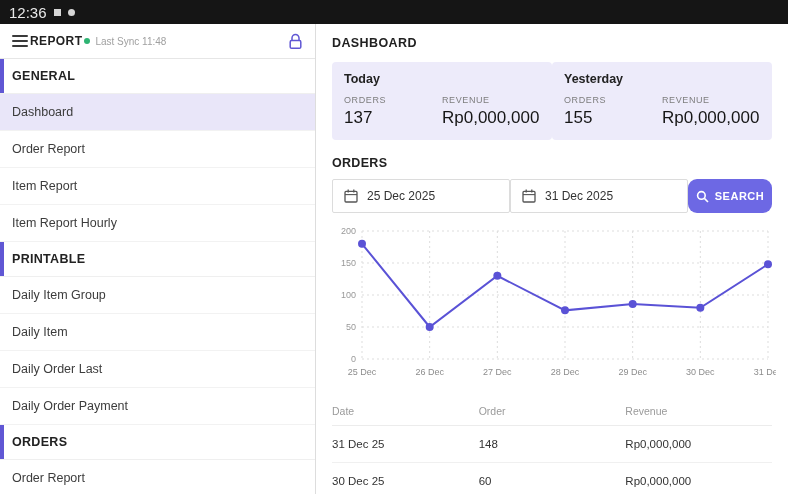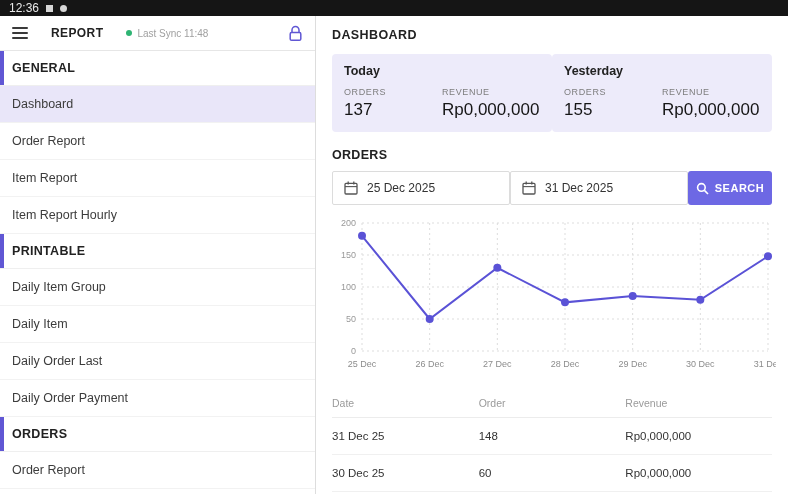--- a/index.html
+++ b/index.html
@@ -6,30 +6,30 @@
   html, body { width: 788px; height: 494px; overflow: hidden; }
   body {
     font-family: "Liberation Sans", sans-serif;
     background: #fff;
     color: #333;
   }
   
   .status-bar {
     height: 16px; background: #151515; color: #e8e8e8;
     display: flex; align-items: center; gap: 7px;
-    padding: 4px 9px; font-size: 12px;
+    padding: 12px 9px; font-size: 15px;
   }
   .st-sq { width: 7px; height: 7px; background: #d6d6d6; display: inline-block; }
   .st-ci { width: 7px; height: 7px; background: #d6d6d6; border-radius: 50%; display: inline-block; }
   
   .app { display: flex; height: 478px; }
   
   .sidebar { width: 316px; border-right: 1px solid #ddd; background: #fff; display: flex; flex-direction: column; }
   .sidebar-header {
-    height: 35px; flex: 0 0 35px; display: flex; align-items: center; gap: 23px;
+    height: 35px; flex: 0 0 35px; display: flex; align-items: center; gap: 2px;
     padding: 0 12px; border-bottom: 1px solid #e6e6e6;
   }
   .hamburger { display: inline-flex; flex-direction: column; gap: 3px; cursor: pointer; }
   .hamburger i { width: 16px; height: 2px; background: #3a3a3a; border-radius: 1px; }
   .report-title { font-size: 12px; font-weight: bold; letter-spacing: .4px; color: #222; }
   .sync { display: inline-flex; align-items: center; gap: 5px; font-size: 10px; color: #a0a0a0; }
   .sync-dot { width: 6px; height: 6px; border-radius: 50%; background: var(--sync_green); }
   .lock { margin-left: auto; color: var(--accent); display: inline-flex; cursor: pointer; }
   .sidebar-nav { overflow: hidden; }
   .section-header {
@@ -57,21 +57,21 @@
   .stat-value { font-size: 17px; color: #161616; }
   .orders-title { font-size: 12.5px; font-weight: bold; letter-spacing: .3px; color: #222; margin: 16px 0 9px; }
   .filter-row { display: flex; }
   .date-input {
     flex: 1; height: 34px; border: 1px solid #dcdcdc; border-radius: 2px; background: #fff;
     display: flex; align-items: center; gap: 9px; padding: 0 11px; font-size: 12px;
     color: #333; cursor: pointer;
   }
   .date-input .cal { color: #555; display: inline-flex; }
   .search-btn {
-    width: 84px; height: 34px; border: none; border-radius: 3px; background: var(--button_bg);
+    width: 84px; height: 34px; border: none; border-radius: 9px; background: var(--button_bg);
     color: #fff; font-family: inherit; font-size: 11px; font-weight: bold; letter-spacing: .5px;
     display: inline-flex; align-items: center; justify-content: center; gap: 6px; cursor: pointer;
   }
   .chart-wrap { margin-top: 8px; }
   
   .table { margin-top: 4px; }
   .t-row { display: grid; grid-template-columns: 1fr 1fr 1fr; align-items: center; }
   .t-head { font-size: 10.5px; color: #9a9a9a; padding: 8px 0; border-bottom: 1px solid #ececec; }
   .t-body-row { font-size: 11.5px; color: #333; padding: 12px 0; border-bottom: 1px solid #f0f0f0; }
 </style>

